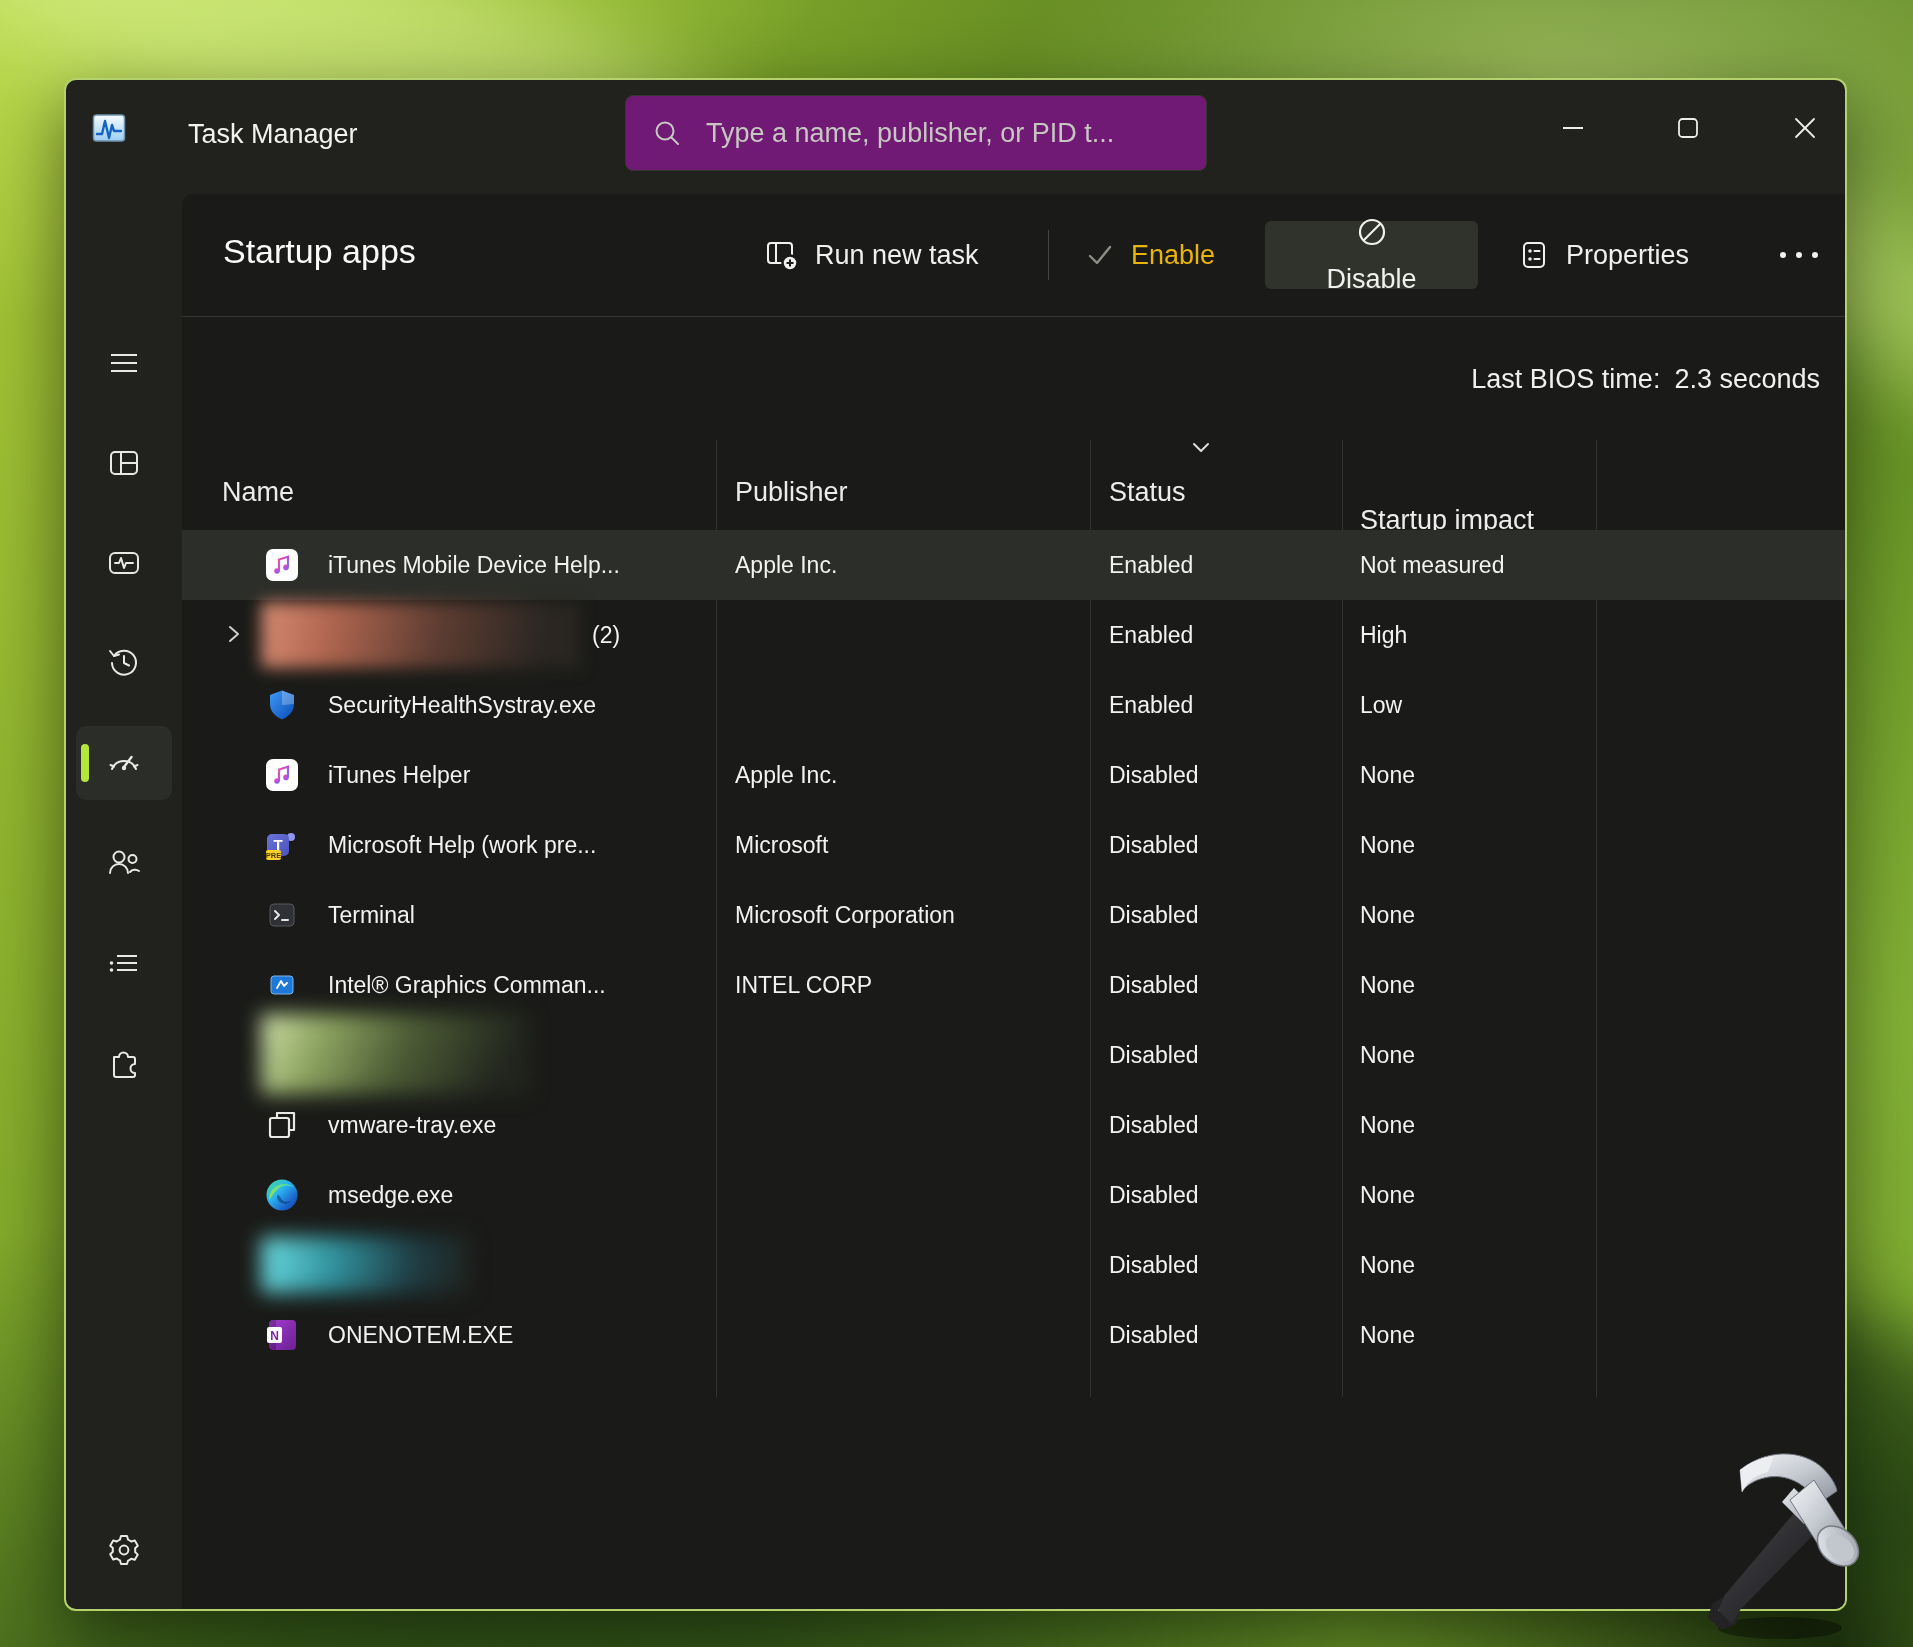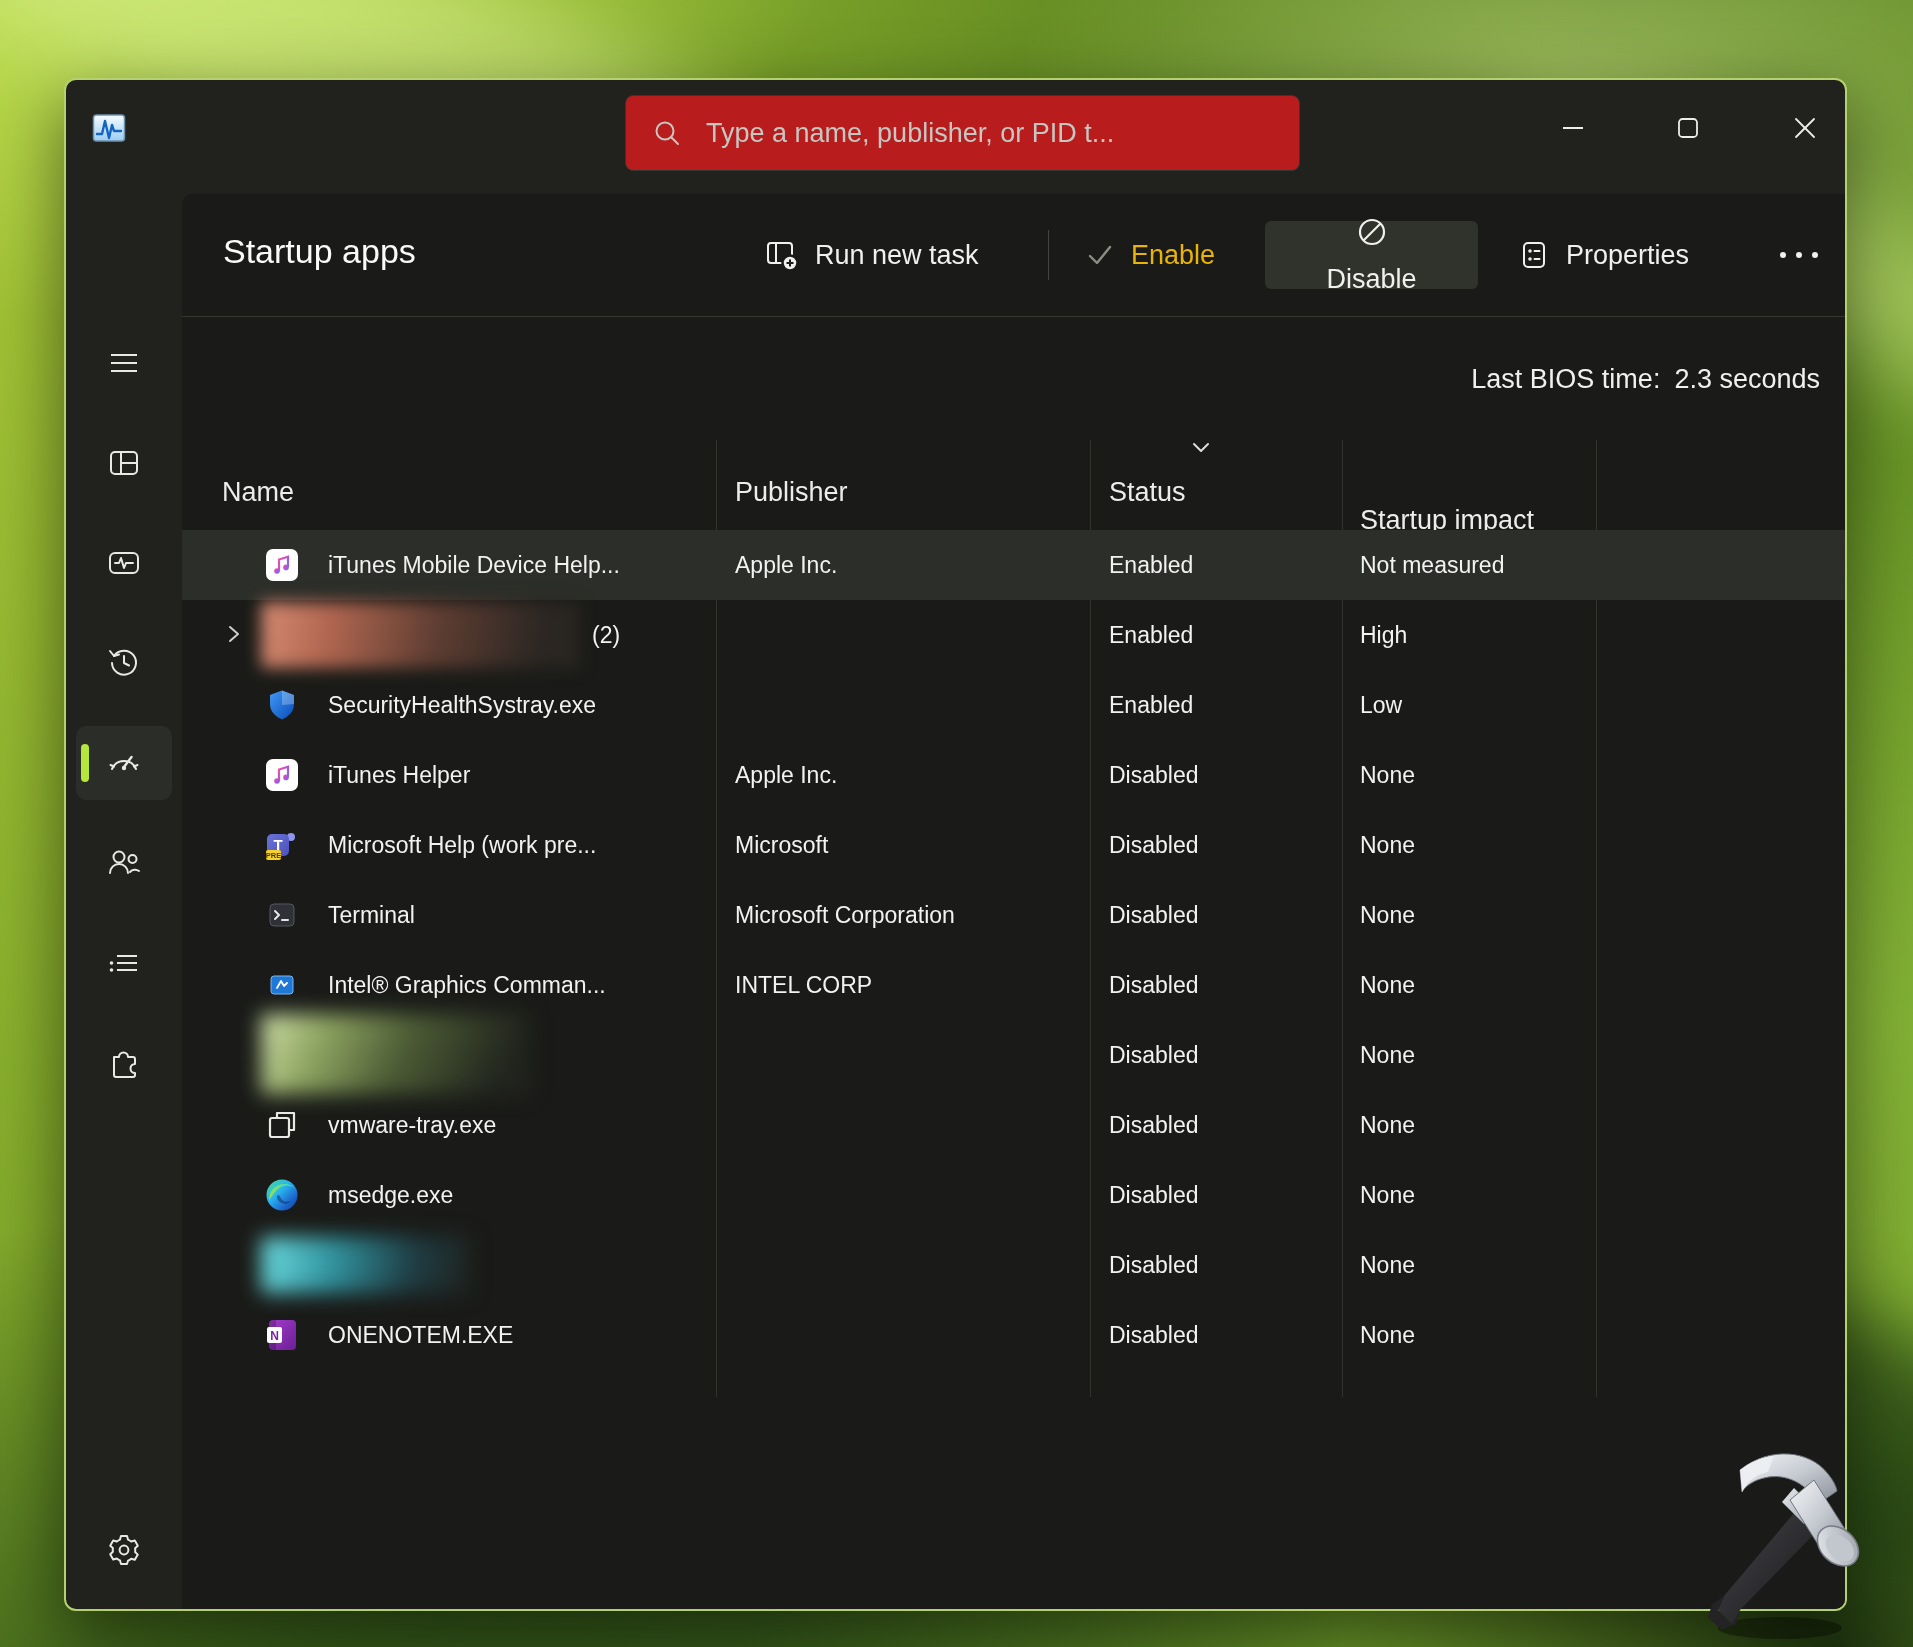--- a/index.html
+++ b/index.html
@@ -25,22 +25,22 @@
     position:absolute; left:64px; top:78px; width:1783px; height:1533px;
     background:var(--window-bg,#21221e);
     border:2px solid var(--border-col,#b3d26e);
     border-radius:12px; overflow:hidden;
     box-shadow:0 24px 70px rgba(0,0,0,.5);
   }
   .titlebar{ position:absolute; left:0; top:0; right:0; height:114px; }
   .app-icon{ position:absolute; left:26px; top:31px; width:34px; height:34px; }
   .win-title{ position:absolute; left:122px; top:0; height:114px; line-height:108px; font-size:27px; color:#f2f2f0; }
   .searchbox{
-    position:absolute; left:559px; top:15px; width:675px; height:76px;
-    background:#b91c1c; border:1px solid #34372f; border-radius:8px;
+    position:absolute; left:559px; top:15px; width:582px; height:76px;
+    background:#701a75; border:1px solid #34372f; border-radius:8px;
     display:flex; align-items:center; padding:16px 26px; gap:24px;
   }
   .searchbox .ph{ font-size:27px; color:#c7c7c2; white-space:nowrap; overflow:hidden; }
   .winctl{ position:absolute; top:18px; width:58px; height:60px; display:flex; align-items:center; justify-content:center; background:transparent; border:none; cursor:default; }
   .winctl.min{ left:1478px; } .winctl.max{ left:1593px; } .winctl.cls{ left:1710px; }
 
   
   .sidebar{ position:absolute; left:0; top:114px; bottom:0; width:116px; display:flex; flex-direction:column; align-items:center; padding-top:132px; }
   .side-item{ position:relative; width:96px; height:74px; margin-bottom:26px; border-radius:10px;
     display:flex; align-items:center; justify-content:center; color:#e8e8e5; }
@@ -110,20 +110,21 @@
         <defs>
             <linearGradient id="tmg" x1="0" y1="0" x2="0" y2="1">
           <stop offset="0" stop-color="#f7fcff"></stop>
               <stop offset="1" stop-color="#9ccdf2"></stop>
             </linearGradient>
           </defs>
         <rect x="1.5" y="4" width="31" height="26" rx="3" fill="url(#tmg)" stroke="#6e93ad" stroke-width="1.5"></rect>
         <polyline points="5,23 10,23 13,10 17,27 20,14 22,20 29,20" fill="none" stroke="#1565c0" stroke-width="2.4" stroke-linejoin="round" stroke-linecap="round"></polyline>
       </svg>
     </div>
+    <div class="win-title">Task Manager</div>
 
     <div class="searchbox">
       <span>
         <svg width="30" height="30" viewBox="0 0 30 30">
             <circle cx="13" cy="13" r="8.5" fill="none" stroke="#c7c7c2" stroke-width="2"></circle>
             <line x1="19.5" y1="19.5" x2="26" y2="26" stroke="#c7c7c2" stroke-width="2" stroke-linecap="round"></line>
           </svg>
       </span>
       <span class="ph">Type a name, publisher, or PID t...</span>
     </div>

